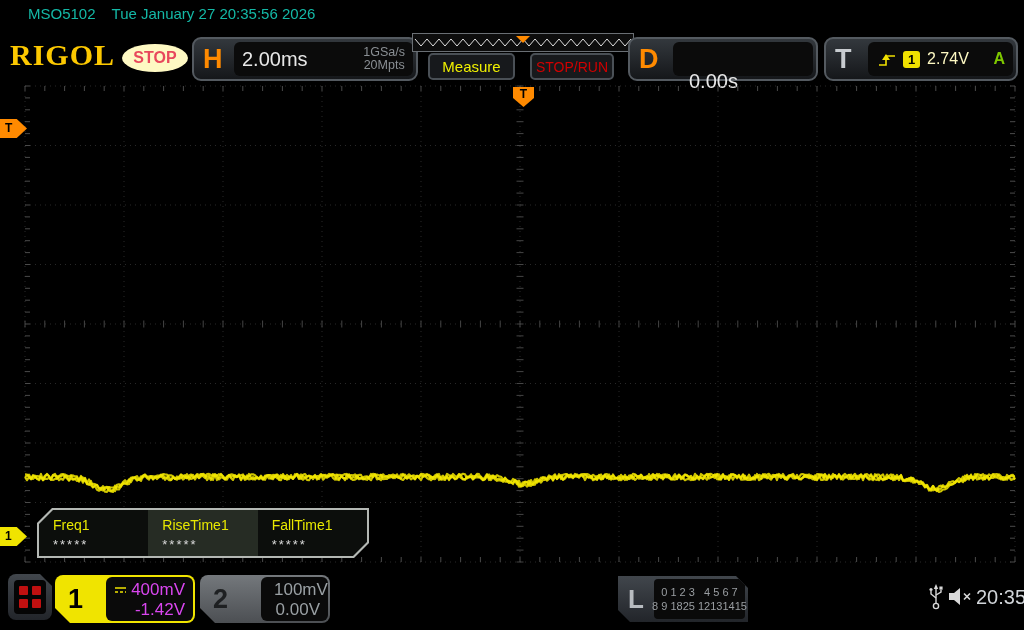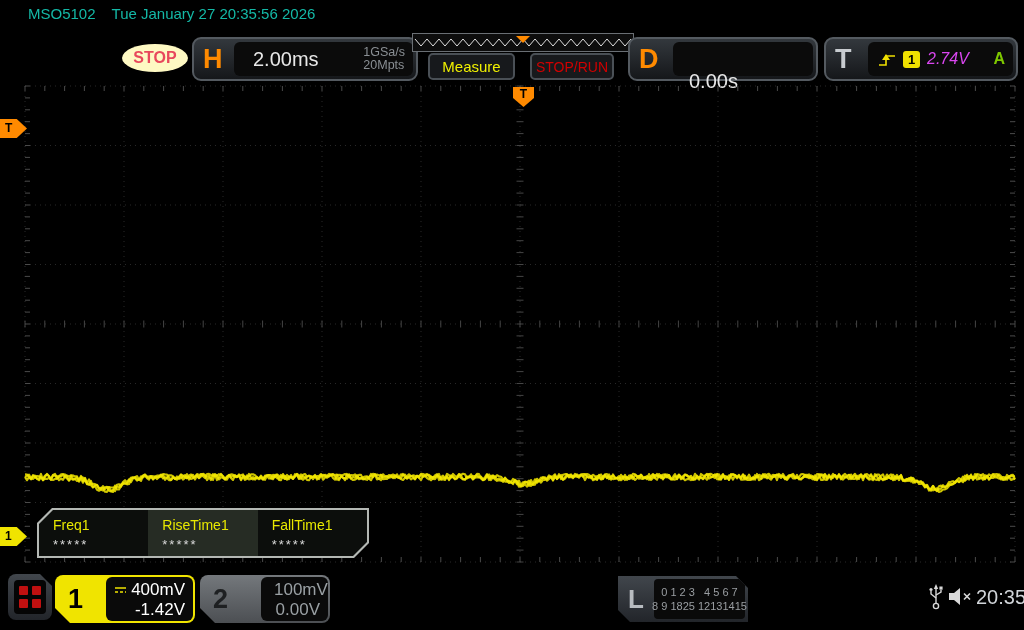--- a/index.html
+++ b/index.html
@@ -18,37 +18,37 @@
                 font-size:16px; display:flex; align-items:center; justify-content:center; }
 
   .hgroup { position:absolute; height:44px; top:37px; border:2px solid #545a60; border-radius:9px;
             background:linear-gradient(#33383d,#15171a); }
   .glabel { position:absolute; left:9px; top:50%; transform:translateY(-50%);
             font-size:27px; font-weight:bold; color:#ff8a00; }
   .gbox { position:absolute; top:3px; bottom:3px; right:3px; background:#0b0b0b;
           border-radius:6px; display:flex; align-items:center; }
   .bigval { color:#e8e8e8; font-size:20px; }
 
-  .h-rates { margin-left:auto; padding-right:8px; text-align:left; color:#8a8f94;
+  .h-rates { margin-left:auto; padding-right:8px; text-align:center; color:#8a8f94;
              font-size:12.5px; line-height:13px; }
 
   .preview { position:absolute; left:412px; top:33px; width:222px; height:19px;
              background:#0d0d0d; border:1px solid #6a6f74; }
 
   .hbtn { position:absolute; top:53px; height:27px; background:#17191c; border:2px solid #4a5056;
           border-radius:5px; display:flex; align-items:center; justify-content:center;
           font-weight:normal; cursor:pointer; }
   .btn-measure { left:428px; width:87px; color:#f0f000; font-size:15px; }
   .btn-stoprun { left:530px; width:84px; color:#d00000; font-size:14px; }
 
   .t-label { color:#c8ccd0 !important; }
   .trig-inner { display:flex; align-items:center; gap:7px; width:100%; padding:0 8px 0 10px; }
   .ch-badge { width:17px; height:17px; background:#f0e000; color:#000; border-radius:3px;
               font-size:13px; font-weight:bold; display:flex; align-items:center; justify-content:center; }
-  .trig-level { color:#d946ef; font-size:16px;font-style:italic; }
+  .trig-level { color:#fef9c3; font-size:16px; }
   .trig-mode { margin-left:auto; color:#7ec800; font-size:16px; font-weight:bold; }
 
   
   #scope-svg { position:absolute; left:0; top:0; pointer-events:none; }
 
   
   .marker { position:absolute; font-weight:bold; font-size:12px; color:#000; }
   .m-left { left:0; width:27px; height:19px; padding-left:5px; line-height:19px;
             clip-path:polygon(0 0, 62% 0, 100% 50%, 62% 100%, 0 100%); }
   .m-trig-level { top:119px; background:#ff8a00; }
@@ -82,21 +82,21 @@
   .chblock { position:absolute; top:575px; height:48px; border-radius:8px; cursor:pointer; }
   .chblock.ch1 { left:55px; width:140px; background:#f0e400;
                  clip-path:polygon(0 0,100% 0,100% 100%,15px 100%,0 calc(100% - 15px)); }
   .chblock.ch2 { left:200px; width:130px; background:linear-gradient(#74787c,#4c4f53);
                  clip-path:polygon(0 0,100% 0,100% 100%,15px 100%,0 calc(100% - 15px)); }
   .chnum { position:absolute; left:13px; top:50%; transform:translateY(-50%);
            font-size:27px; font-weight:bold; color:#000; }
   .ch2 .chnum { color:#1e2022; }
   .chvals { position:absolute; top:2px; bottom:2px; right:2px; background:#0a0a0a;
             border-radius:6px; padding:3px 8px 0 8px; font-size:17px; }
-  .ch1 .chvals { left:51px; color:#ffffff; }
+  .ch1 .chvals { left:51px; color:#d946ef; }
   .ch2 .chvals { left:38px; color:#9aa0a4;margin-left:23px; }
   .chrow1 { display:flex; align-items:center; gap:5px; }
   .chrow2 { text-align:right; }
 
   .lablock { position:absolute; left:618px; top:576px; width:130px; height:46px;
              background:linear-gradient(#41464c,#22252a); cursor:pointer;
              clip-path:polygon(0 0,calc(100% - 12px) 0,100% 12px,100% 100%,12px 100%,0 calc(100% - 12px)); }
   .la-label { position:absolute; left:10px; top:50%; transform:translateY(-50%);
               font-size:26px; font-weight:bold; color:#b8bcc0; }
   .la-nums { position:absolute; left:36px; top:3px; bottom:3px; right:3px; background:#0a0a0a;
@@ -110,26 +110,27 @@
 </head>
 <body>
 
 <div id="screen">
 
   <div class="statusbar">
     <span>MSO5102</span>
     <span>Tue January 27 20:35:56 2026</span>
   </div>
 
+  <div class="brand">RIGOL</div>
   <div class="stop-badge">STOP</div>
 
   <div class="hgroup" style="left:192px; width:226px;">
     <span class="glabel">H</span>
     <div class="gbox" style="left:40px;">
-      <span class="bigval" style="padding-left:19px;">2.00ms</span>
+      <span class="bigval" style="padding-left:8px;">2.00ms</span>
       <div class="h-rates">
         <div>1GSa/s</div>
         <div>20Mpts</div>
       </div>
     </div>
   </div>
 
   <div class="preview">
     <svg id="preview-svg" width="220" height="17">
         <polyline points="2,5 8,12 14,5 20,12 26,5 32,12 38,5 44,12 50,5 56,12 62,5 68,12 74,5 80,12 86,5 92,12 98,5 104,12 110,5 116,12 122,5 128,12 134,5 140,12 146,5 152,12 158,5 164,12 170,5 176,12 182,5 188,12 194,5 200,12 206,5 212,12 218,5" fill="none" stroke="#e0e0e0" stroke-width="1"></polyline>

